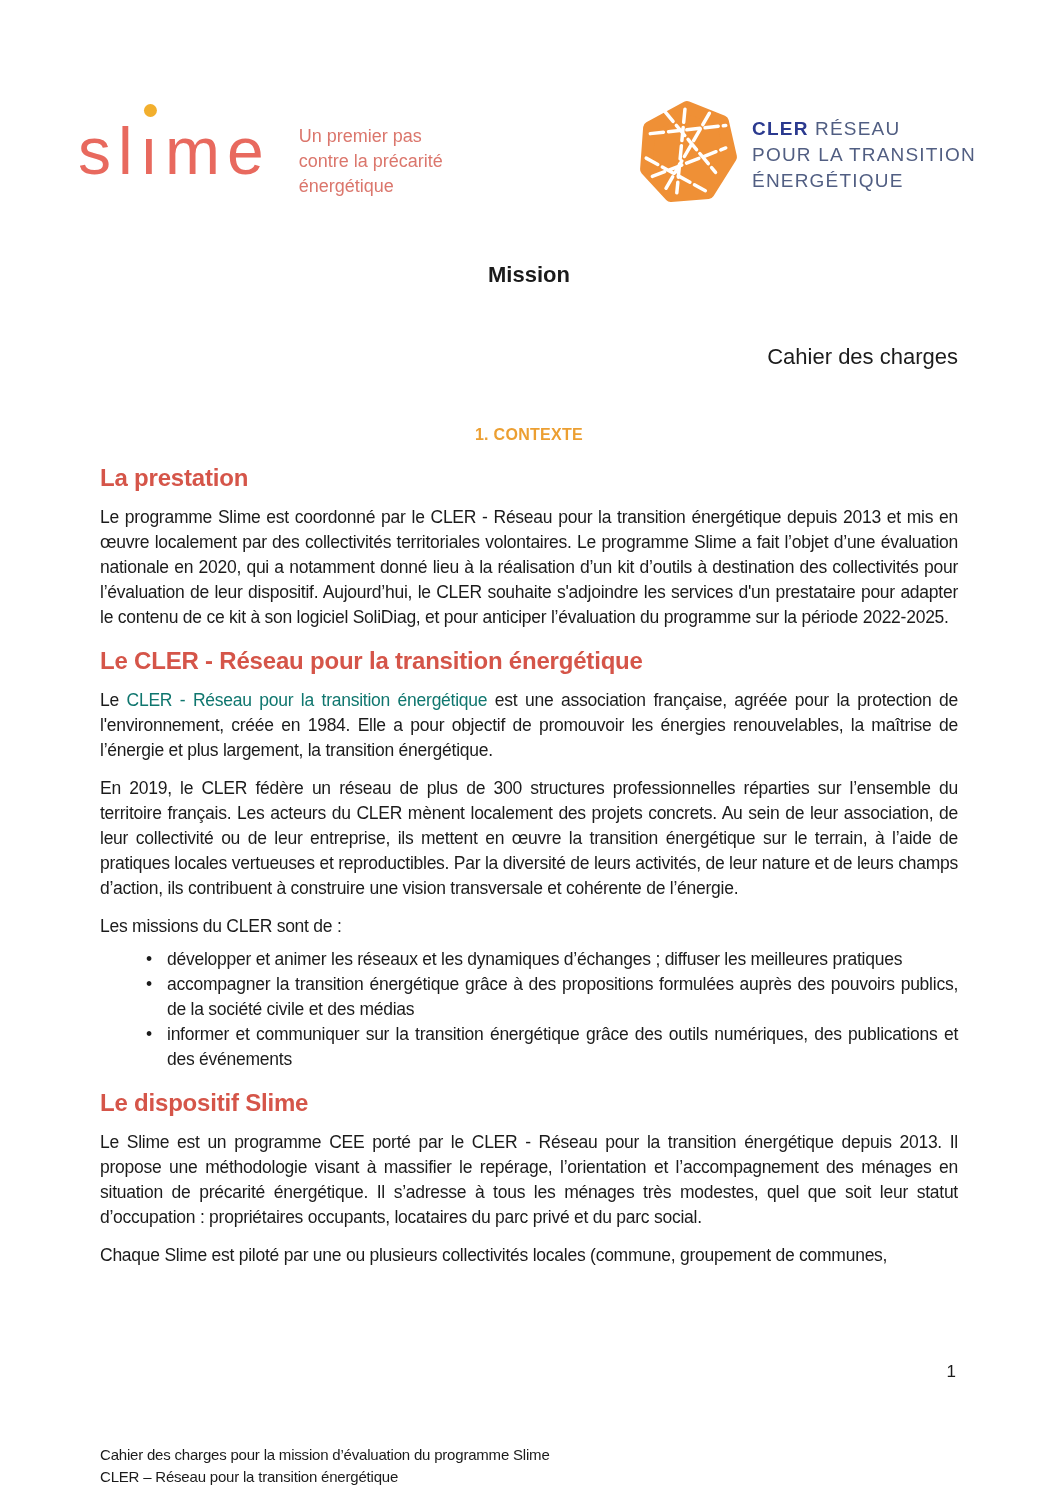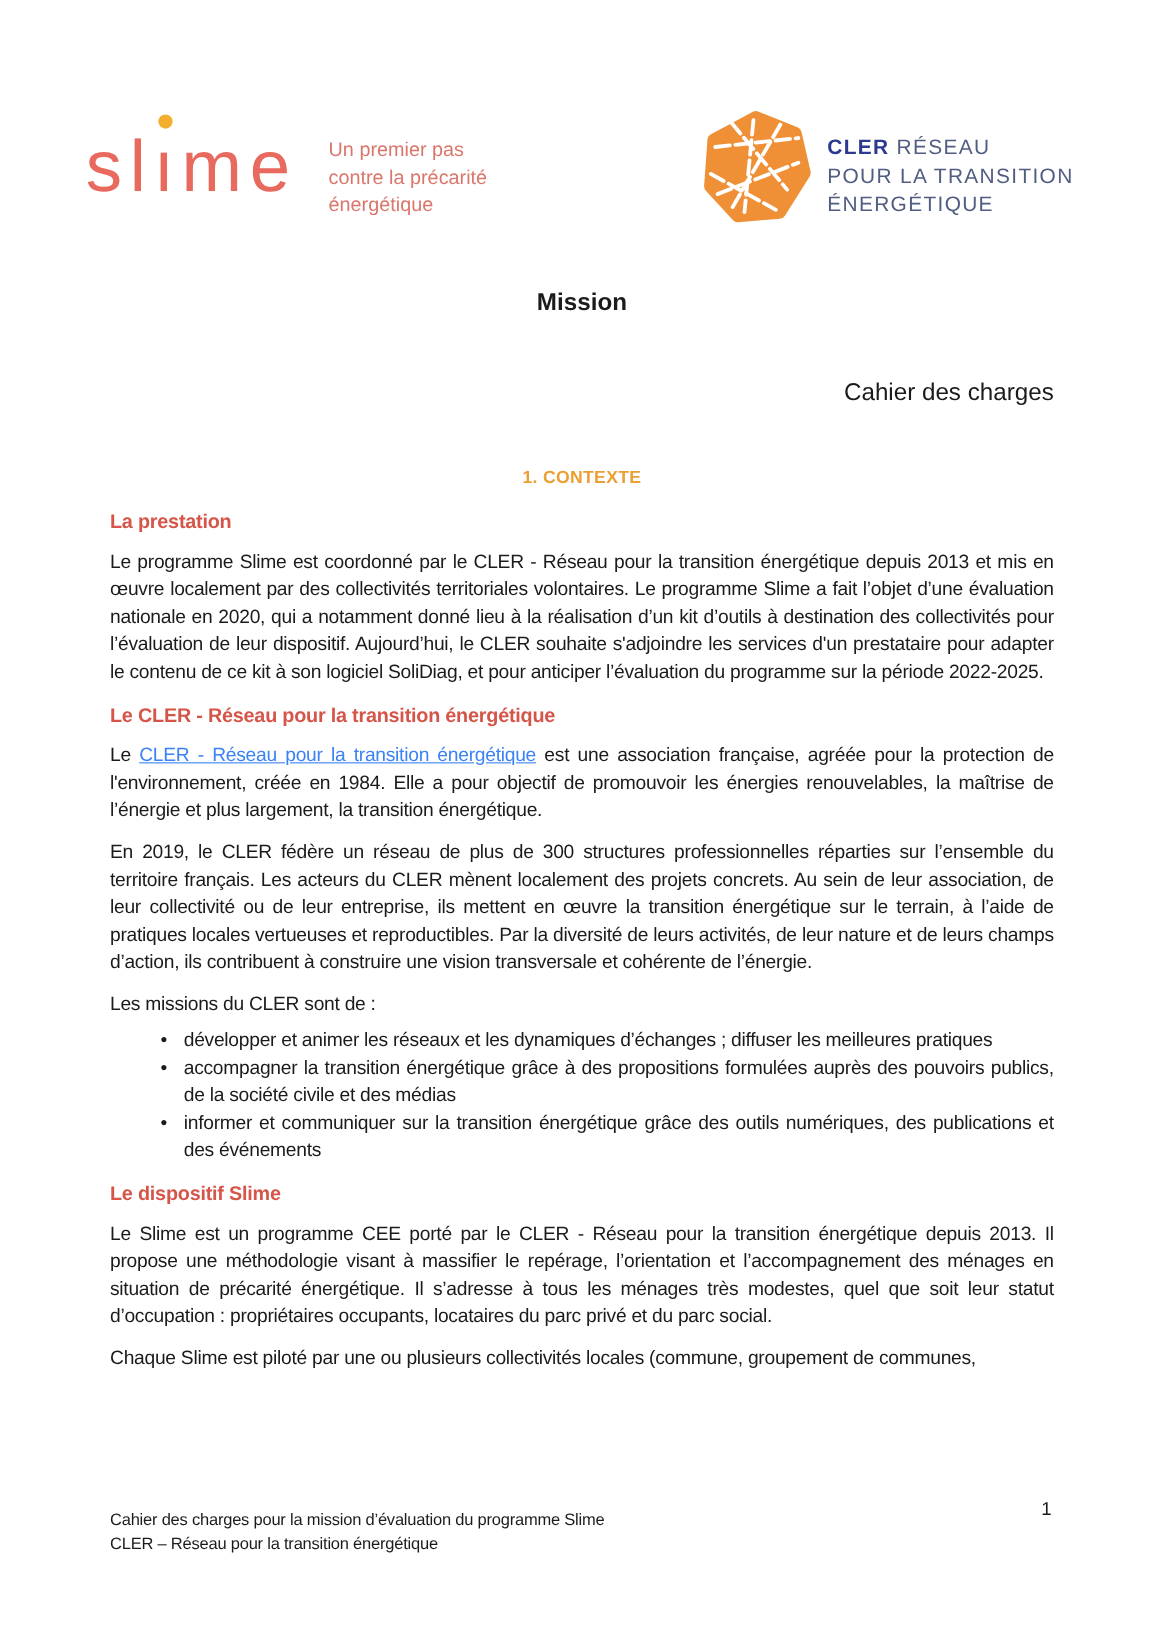--- a/index.html
+++ b/index.html
@@ -22,59 +22,59 @@
   }
   .slime-iwrap { position: relative; display: inline-block; }
   .slime-dot {
     position: absolute; left: 50%; top: -14px; transform: translateX(-62%);
     width: 13px; height: 13px; border-radius: 50%; background: #F2AF2D;
   }
   .slime-tagline {
     margin-left: 28px; padding-top: 28px;
     color: #DB766C; font-size: 18px; line-height: 25px; font-weight: 400;
   }
-  .cler-logo { display: flex; align-items: center; margin-right: -18px; padding-top: 2px; }
+  .cler-logo { display: flex; align-items: flex-start; margin-right: -18px; padding-top: 2px; }
   .cler-mark { width: 102px; height: 108px; flex: 0 0 auto; }
   .cler-text { margin-left: 14px; padding-top: 18px; font-size: 19px; line-height: 26px; letter-spacing: 1.2px; color: #515E82; }
   .cler-text .bold { color: #2B3A8F; font-weight: 700; }
 
   
   .titles { text-align: center; margin-top: 38px; }
   .title-kicker { font-size: 22px; font-weight: 700; }
   .title-main { font-size: 22px; font-weight: 700; margin-top: 22px; }
   .title-sub { font-size: 22px; font-weight: 400; margin-top: 56px; text-align: right; }
 
   
   .contexte-heading {
     text-align: center; color: #EC9F32; font-weight: 700; font-size: 16px;
     margin-top: 56px; letter-spacing: 0.3px;
   }
   .section-heading {
-    color: #D55549; font-weight: 700; font-size: 18px;
+    color: #D55549; font-weight: 700; font-size: 24px;
     margin-top: 17px; letter-spacing: -0.2px;
   }
   p.body-text {
     font-size: 17.5px; line-height: 25px; letter-spacing: -0.25px;
     text-align: justify; margin: 13px 0 0 0;
   }
   p.body-text.gap { }
-  a.doc-link { color: #3b82f6; text-decoration: underline; cursor: pointer; }
+  a.doc-link { color: #0f766e; cursor: pointer; }
 
   ul.bullet-list { margin: 8px 0 0 0; padding: 0 0 0 46px; list-style: none; }
   ul.bullet-list li {
     position: relative; padding-left: 21px;
     font-size: 17.5px; line-height: 25px; letter-spacing: -0.25px; text-align: justify;
   }
   ul.bullet-list li::before {
     content: "\2022"; position: absolute; left: 0; top: 0; font-size: 17.5px;
   }
 
   
   .page-number { position: absolute; right: 102px; top: 1362px; font-size: 17px; color: #1b1b1b; }
-  .footer { position: absolute; left: 100px; top: 1371px; font-size: 15px; line-height: 22px; letter-spacing: -0.2px; color: #1b1b1b; }
+  .footer { position: absolute; left: 100px; top: 1444px; font-size: 15px; line-height: 22px; letter-spacing: -0.2px; color: #1b1b1b; }
 </style>
 </head>
 <body>
 
 <div class="page">
 
   <div class="header">
     <div class="slime-logo">
       <div class="slime-wordmark"><span>sl</span><span class="slime-iwrap"><span>ı</span><span class="slime-dot"></span></span><span>me</span></div>
       <div class="slime-tagline">

